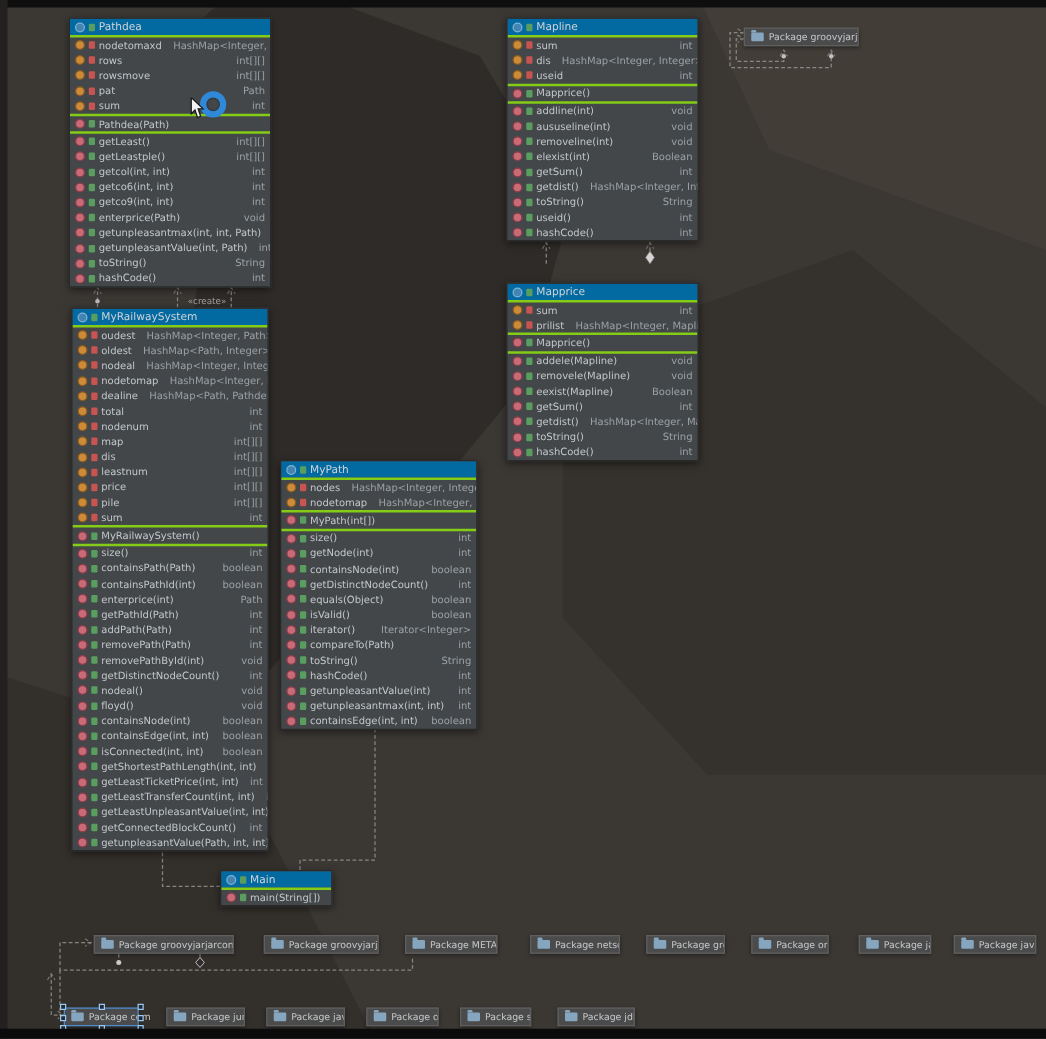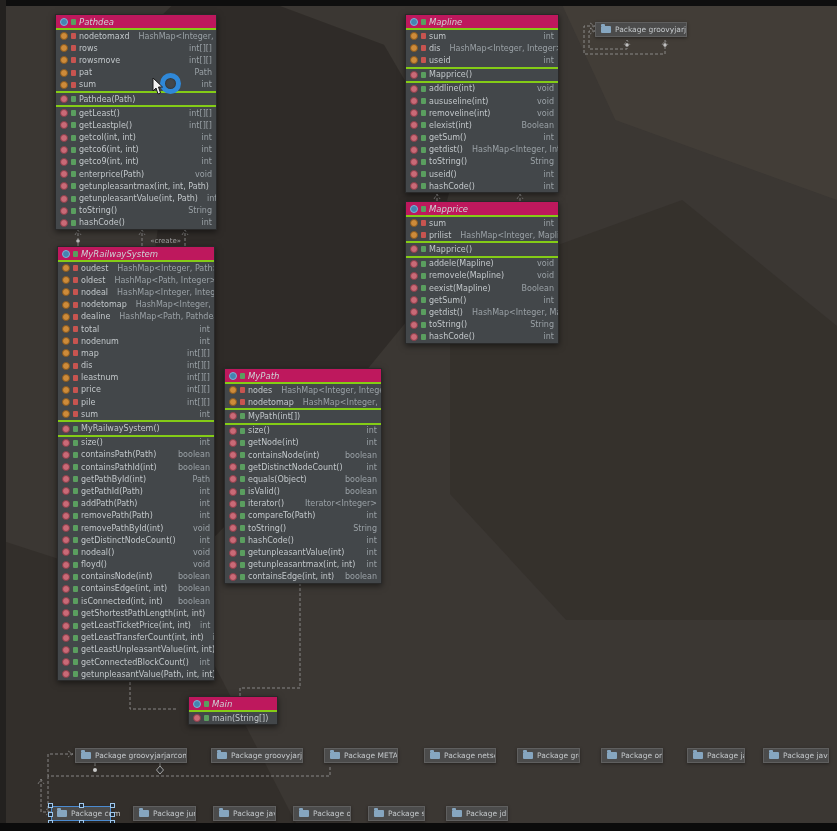--- a/index.html
+++ b/index.html
@@ -4,21 +4,21 @@
 <style>
   html,body{margin:0;padding:0;background:#1a1a1a;}
   #stage{position:relative;width:837px;height:831px;overflow:hidden;
          background:#3b3733;font-family:"DejaVu Sans",sans-serif;}
   .bg-blob{position:absolute;pointer-events:none;z-index:0;}
   .edge{position:absolute;z-index:6;}
   
   .class-box{position:absolute;background:#43474a;border:1px solid #292929;
              box-shadow:0 2px 6px rgba(0,0,0,.5);z-index:3;overflow:hidden;}
   .c-header{display:flex;align-items:center;gap:3px;height:13px;padding:0 4px;
-            background:#be185d;font-size:8.5px;color:#ced3d6;white-space:nowrap;font-style:italic;}
+            background:#0369a1;font-size:8.5px;color:#ced3d6;white-space:nowrap;}
   .c-sec{border-top:2px solid #84cc16;}
   .c-row{display:flex;align-items:center;gap:3px;height:12.2px;padding:0 4px;
          font-size:8px;white-space:nowrap;overflow:hidden;}
   .r-name{color:#c2c7ca;}
   .r-type{margin-left:auto;color:#9aa1a6;padding-left:6px;}
   .ic{width:8px;height:8px;border-radius:50%;flex:0 0 auto;box-sizing:border-box;}
   .ic-f{background:#cd8b3a;border:1px solid #8a5a1e;}
   .ic-m{background:#c96a77;border:1px solid #8c3d49;}
   .ic-class{background:#4484b1;border:1px solid #7db3d8;}
   .vis{width:5px;height:6px;border-radius:1px;flex:0 0 auto;}
@@ -312,21 +312,21 @@
           </div>
           <div class="c-row">
             <span class="ic ic-m"></span>
             <span class="vis vis-pub"></span>
             <span class="r-name">containsPathId(int)</span>
             <span class="r-type">boolean</span>
           </div>
           <div class="c-row">
             <span class="ic ic-m"></span>
             <span class="vis vis-pub"></span>
-            <span class="r-name">getPathById(int)</span>
+            <span class="r-name">enterprice(int)</span>
             <span class="r-type">Path</span>
           </div>
           <div class="c-row">
             <span class="ic ic-m"></span>
             <span class="vis vis-pub"></span>
             <span class="r-name">getPathId(Path)</span>
             <span class="r-type">int</span>
           </div>
           <div class="c-row">
             <span class="ic ic-m"></span>
@@ -611,21 +611,21 @@
             <span class="r-type">int</span>
           </div>
           <div class="c-row">
             <span class="ic ic-m"></span>
             <span class="vis vis-pub"></span>
             <span class="r-name">hashCode()</span>
             <span class="r-type">int</span>
           </div>
         </div>
       </div>
-      <div class="class-box" style="left: 405px; top: 201px; width: 152px;">
+      <div class="class-box" style="left: 405px; top: 226px; width: 152px;">
         <div class="c-header">
           <span class="ic ic-class"></span>
           <span class="vis vis-pub"></span>
           <span class="c-name">Mapprice</span>
         </div>
         <div class="c-sec">
           <div class="c-row">
             <span class="ic ic-f"></span>
             <span class="vis vis-priv"></span>
             <span class="r-name">sum</span>
@@ -684,21 +684,21 @@
             <span class="r-type">String</span>
           </div>
           <div class="c-row">
             <span class="ic ic-m"></span>
             <span class="vis vis-pub"></span>
             <span class="r-name">hashCode()</span>
             <span class="r-type">int</span>
           </div>
         </div>
       </div>
-      <div class="class-box" style="left: 188px; top: 696px; width: 88px; text-align: center;">
+      <div class="class-box" style="left: 176px; top: 696px; width: 88px; text-align: center;">
         <div class="c-header">
           <span class="ic ic-class"></span>
           <span class="vis vis-pub"></span>
           <span class="c-name">Main</span>
         </div>
         <div class="c-sec">
           <div class="c-row">
             <span class="ic ic-m"></span>
             <span class="vis vis-pub"></span>
             <span class="r-name">main(String[])</span>

